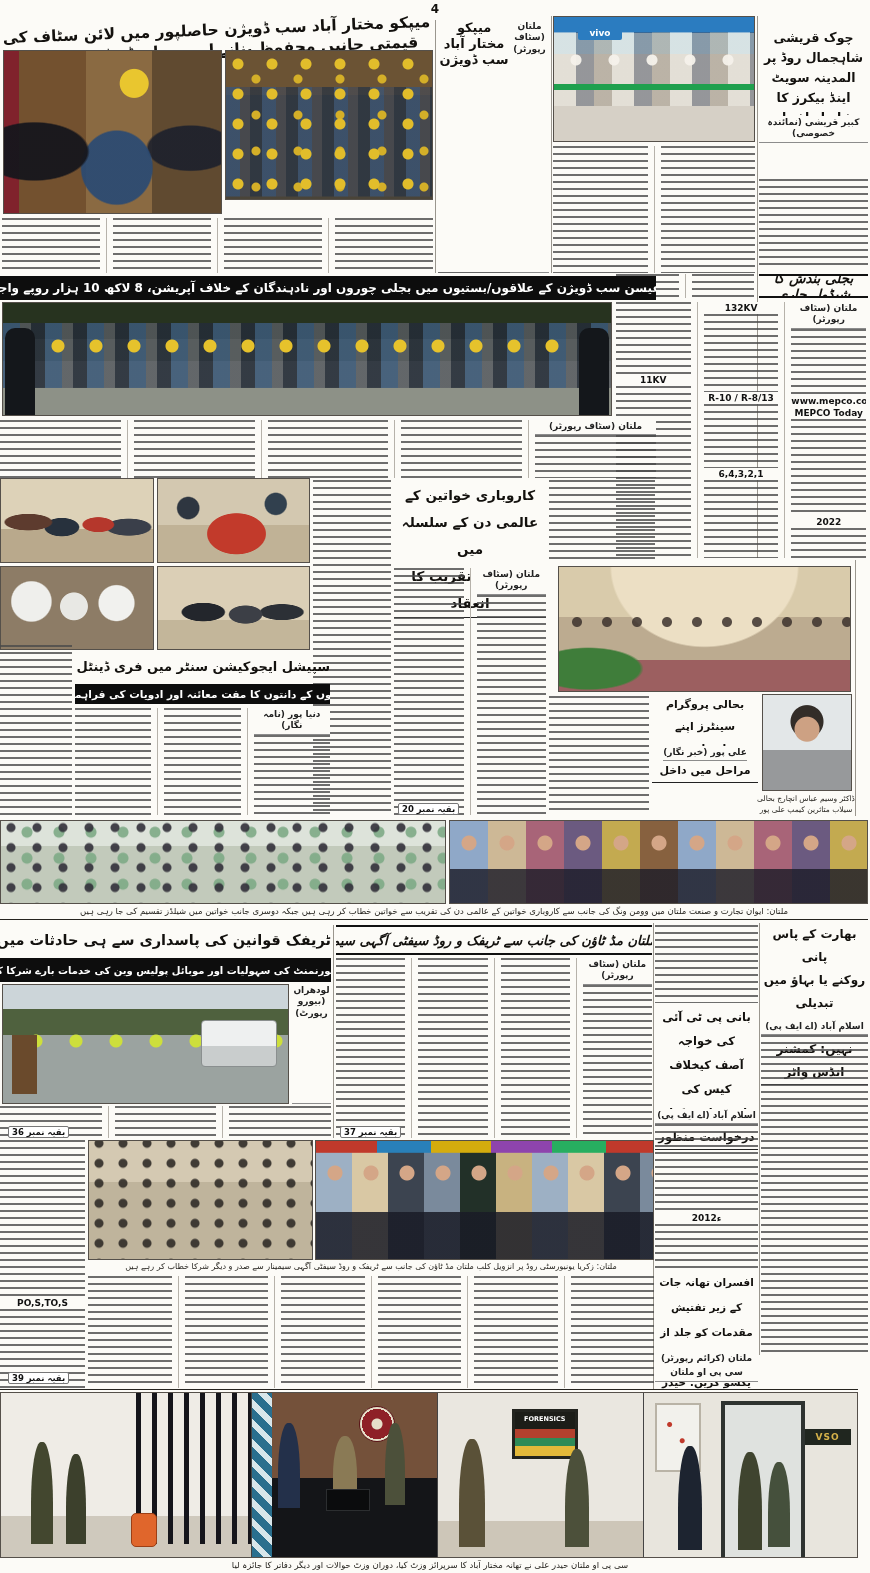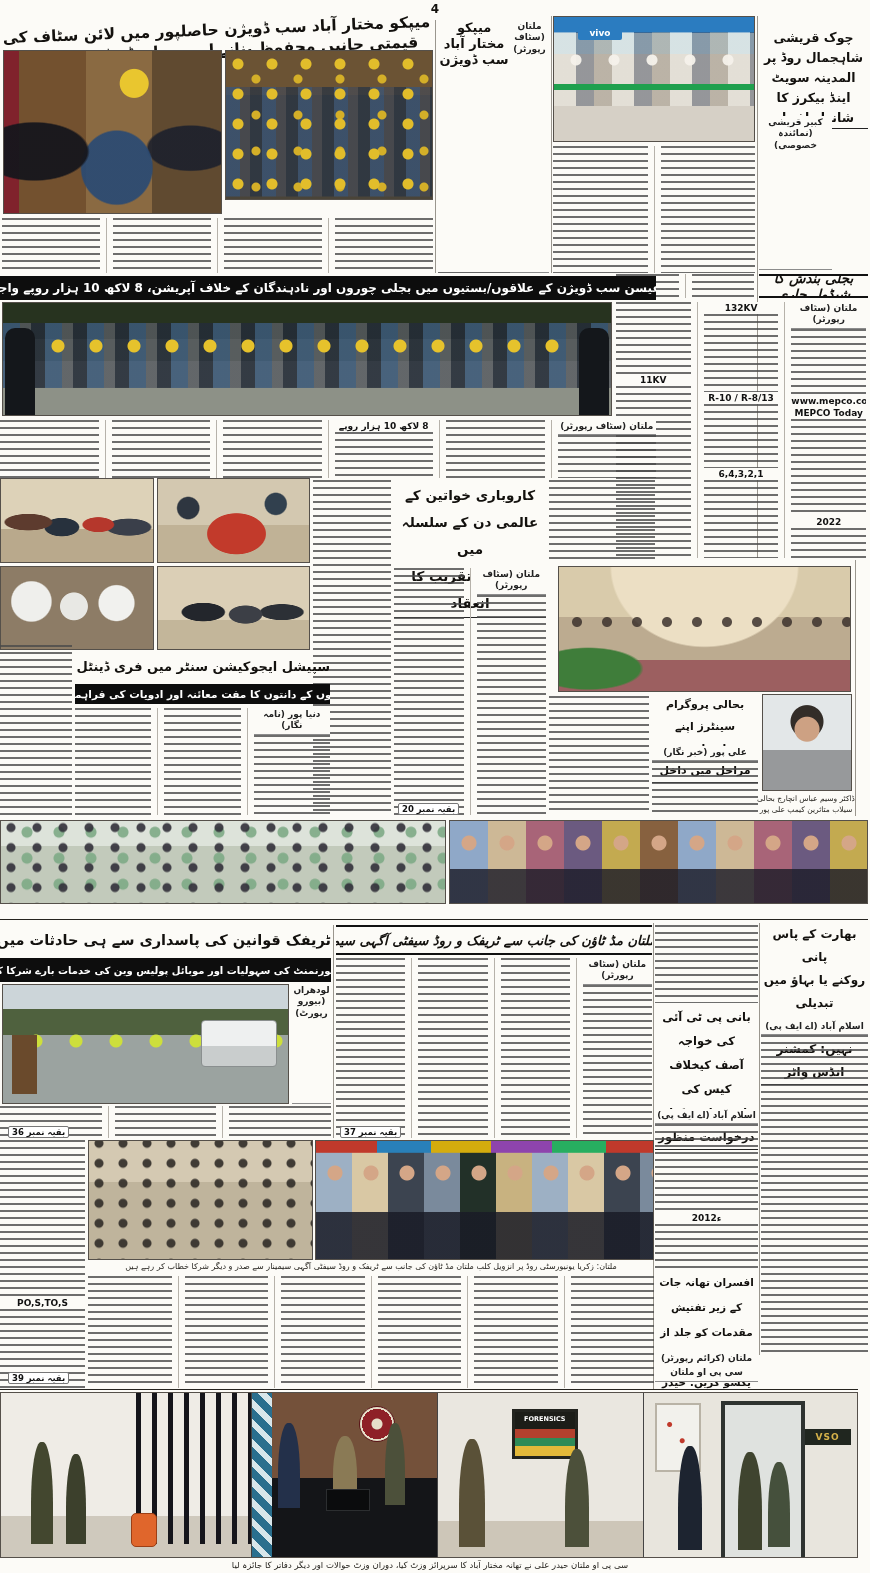--- a/index.html
+++ b/index.html
@@ -192,21 +192,21 @@
     <div class="col">
         <div class="fl"></div>
       </div>
   </div>
   <div class="abs vr" style="left:757px;top:16px;height:542px;"></div>
   <div class="abs" style="left:759px;top:28px;width:109px;height:86px;">
     <div class="h" style="font-size:12.5px;line-height:20px;">چوک قریشی شاہجمال روڈ پر</div>
     <div class="h" style="font-size:12.5px;line-height:20px;">المدینہ سویٹ اینڈ بیکرز کا</div>
     <div class="h rulebtm" style="font-size:12.5px;line-height:20px;">شاندار افتتاح</div>
   </div>
-  <div class="abs" style="left:759px;top:116px;width:109px;height:154px;display:flex;flex-direction:row;gap:36px;">
+  <div class="abs" style="left:759px;top:116px;width:109px;height:154px;display:flex;flex-direction:column;gap:36px;">
     <div class="byl">کبیر قریشی (نمائندہ خصوصی)</div>
     <div class="fl"></div>
   </div>
 
   <div class="abs h box" style="left:759px;top:274px;width:109px;height:24px;font-size:13.5px;">بجلی بندش کا شیڈول جاری</div>
   <div class="abs cols" style="left:616px;top:274px;width:138px;height:24px;">
     <div class="col">
         <div class="fl"></div>
       </div>
     <div class="col">
@@ -245,24 +245,20 @@
   </div>
   <div class="abs cols" style="left:0;top:420px;width:656px;height:58px;">
     <div class="col">
       <div class="byl">ملتان (سٹاف رپورٹر)</div>
       <div class="fl"></div>
     </div>
     <div class="col">
         <div class="fl"></div>
       </div>
     <div class="col">
-      <div class="tkn" style="direction:rtl">8 لاکھ 10 ہزار روپے</div>
-      <div class="fl"></div>
-    </div>
-    <div class="col">
         <div class="fl"></div>
       </div>
     <div class="col">
         <div class="fl"></div>
       </div>
     <div class="col">
         <div class="fl"></div>
       </div>
   </div>
 
@@ -295,21 +291,21 @@
     </div>
 
   <div class="abs ph ph-tent" style="left:558px;top:566px;width:293px;height:126px;"></div>
   <div class="abs" style="left:549px;top:696px;width:100px;height:119px;display:flex;flex-direction:column;">
       <div class="fl"></div>
     </div>
   <div class="abs" style="left:652px;top:694px;width:106px;height:50px;">
     <div class="h" style="font-size:11px;line-height:22px;">بحالی پروگرام سینٹرز اپنے اختتامی</div>
     <div class="h rulebtm" style="font-size:11px;line-height:22px;">مراحل میں داخل</div>
   </div>
-  <div class="abs" style="left:652px;top:746px;width:106px;height:69px;display:flex;flex-direction:column;">
+  <div class="abs" style="left:652px;top:746px;width:106px;height:69px;display:flex;flex-direction:column;align-items:center;">
     <div class="byl">علی پور (خبر نگار)</div>
     <div class="fl"></div>
   </div>
   <div class="abs ph ph-portrait" style="left:762px;top:694px;width:90px;height:97px;"></div>
   <div class="abs cap" style="left:756px;top:793px;width:100px;height:24px;white-space:normal;font-size:7.5px;line-height:11px;">ڈاکٹر وسیم عباس انچارج بحالی سیلاب متاثرین کیمپ علی پور متاثرین کو تفصیل دیتے ہوئے</div>
   <div class="abs ref" style="left:398px;top:803px;">بقیہ نمبر 20</div>
   <div class="abs vr" style="left:855px;top:560px;height:256px;"></div>
 
   <div class="abs" style="left:0;top:645px;width:72px;height:170px;display:flex;flex-direction:column;">
       <div class="fl"></div>
@@ -324,20 +320,21 @@
     <div class="col">
         <div class="fl"></div>
       </div>
     <div class="col">
         <div class="fl"></div>
       </div>
   </div>
 
   <div class="abs ph pano-aud" style="left:0;top:820px;width:446px;height:84px;"></div>
   <div class="abs ph pano-ports" style="left:449px;top:820px;width:419px;height:84px;"></div>
+  <div class="abs cap" style="left:0;top:906px;width:868px;height:13px;">ملتان: ایوان تجارت و صنعت ملتان میں وومن ونگ کی جانب سے کاروباری خواتین کے عالمی دن کی تقریب سے خواتین خطاب کر رہی ہیں جبکہ دوسری جانب خواتین میں شیلڈز تقسیم کی جا رہی ہیں</div>
   <div class="abs hr" style="left:0;top:919px;width:868px;"></div>
 
   <div class="abs h nowrap" style="left:0;top:925px;width:331px;height:31px;font-size:14.5px;line-height:31px;">ٹریفک قوانین کی پاسداری سے ہی حادثات میں کمی ممکن ہے: عامر جمیل شاہ</div>
   <div class="abs banner" style="left:0;top:958px;width:331px;height:24px;font-size:10px;">لودھراں کا وزٹ، گورنمنٹ کی سہولیات اور موبائل پولیس وین کی خدمات بارے شرکا کو تفصیلی آگاہ کیا</div>
   <div class="abs ph ph-traffic" style="left:2px;top:984px;width:287px;height:120px;">
     <div class="van"></div>
     <div class="podium"></div>
   </div>
   <div class="abs" style="left:292px;top:984px;width:39px;height:120px;display:flex;">
     <div class="byl">لودھراں (بیورو رپورٹ)</div>

